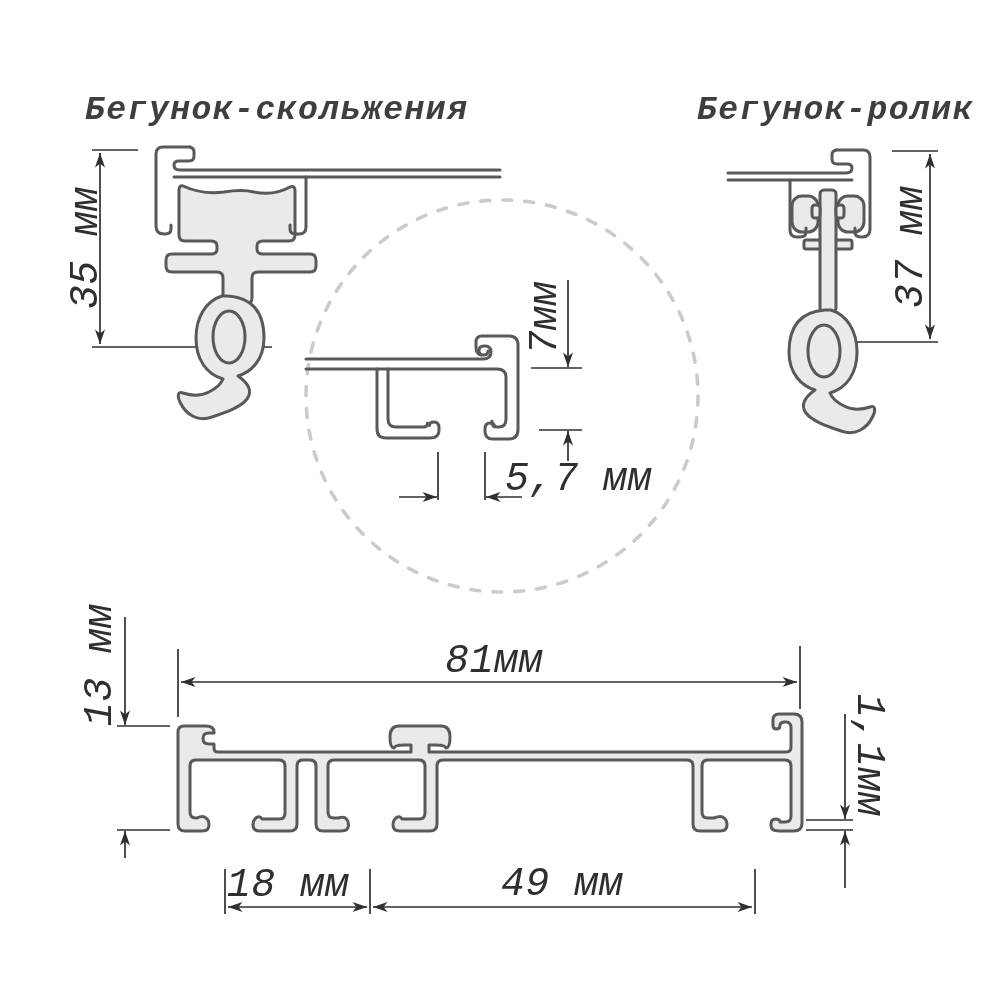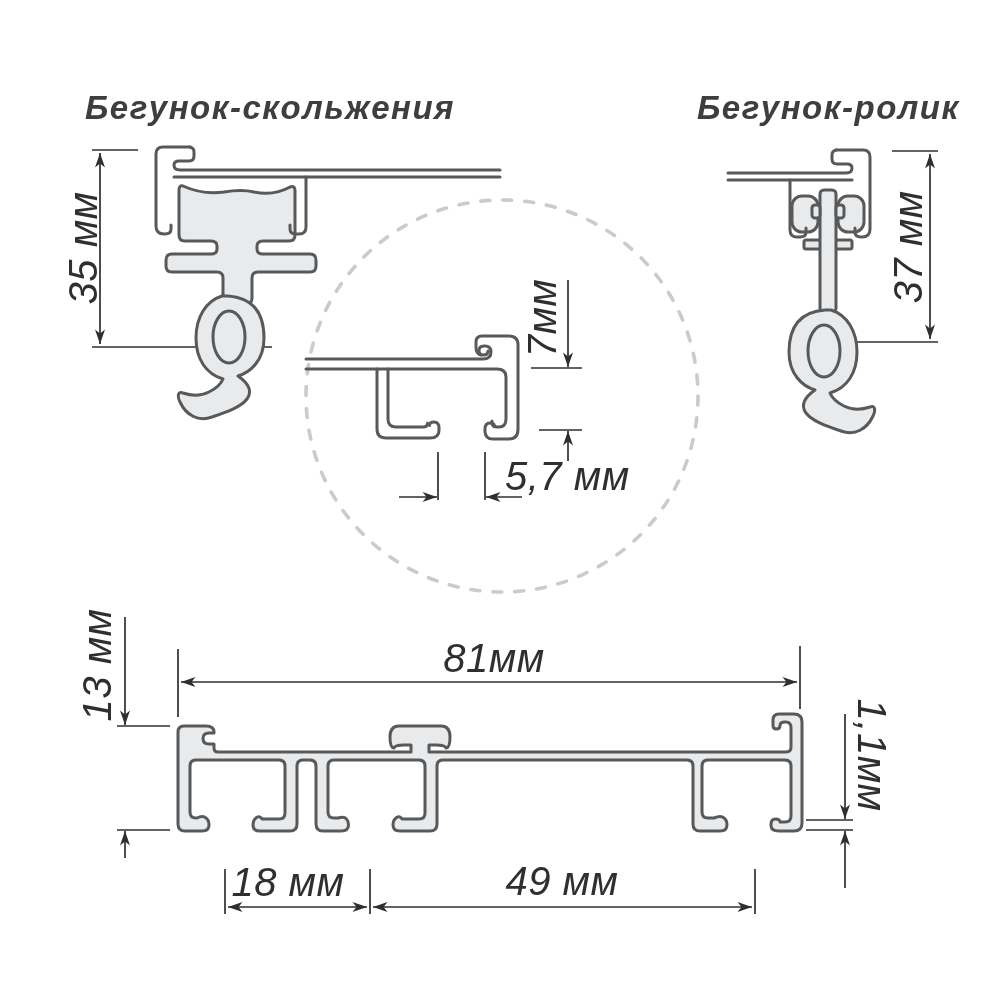--- a/index.html
+++ b/index.html
@@ -1,17 +1,17 @@
 <!DOCTYPE html>
 <html><head>
 <meta charset="utf-8">
 <style>
   html,body{margin:0;padding:0;background:#ffffff;}
   #stage{position:relative;width:1000px;height:1000px;background:#ffffff;overflow:hidden;
-         font-family:Liberation Sans, sans-serif;}
+         font-family:Liberation Mono, monospace;}
   svg{position:absolute;left:0;top:0;}
   .title-text{font-style:italic;font-size:33px;letter-spacing:1.5px;fill:#3d3e40;font-weight:bold;}
   .dim-text{font-style:italic;font-size:40px;fill:#2e2f31;letter-spacing:0.5px;}
   .draw{stroke:#58595b;stroke-width:3;fill:none;stroke-linejoin:round;stroke-linecap:round;}
   .drawfill{stroke:#58595b;stroke-width:3;fill:#e9eaeb;stroke-linejoin:round;stroke-linecap:round;}
   .dim{stroke:#2e2f31;stroke-width:1.7;fill:none;stroke-linecap:butt;}
   .dashcircle{stroke:#c9cbcc;stroke-width:3.6;fill:none;stroke-dasharray:9 13;stroke-linecap:round;}
 </style>
 </head>
 <body>

